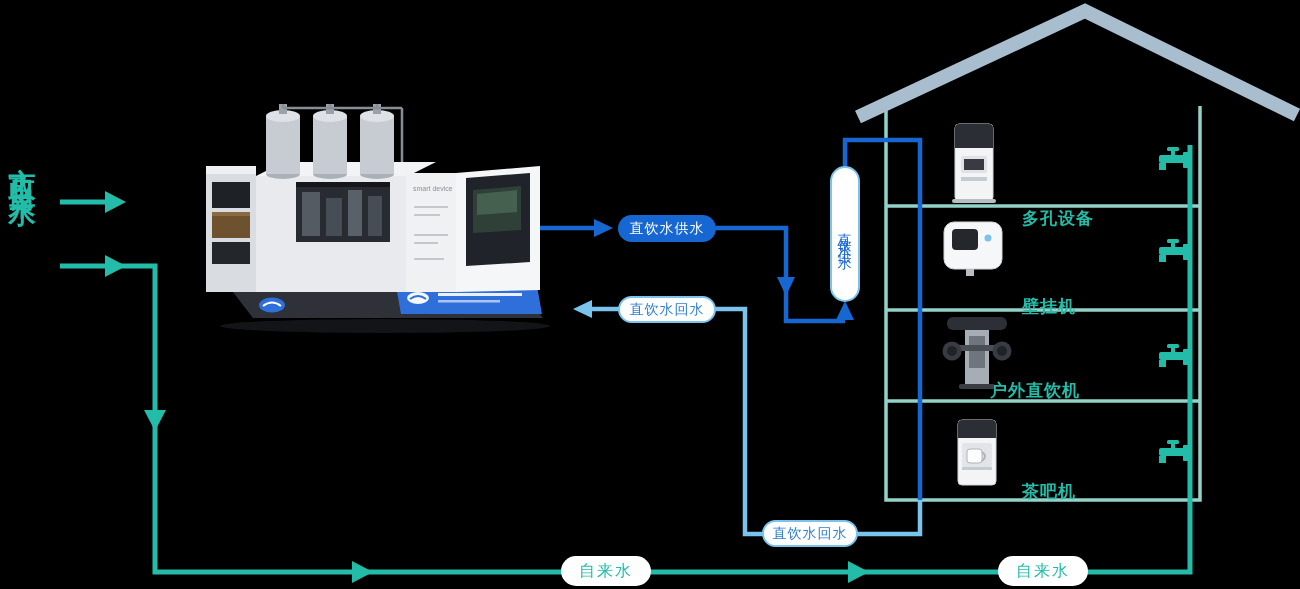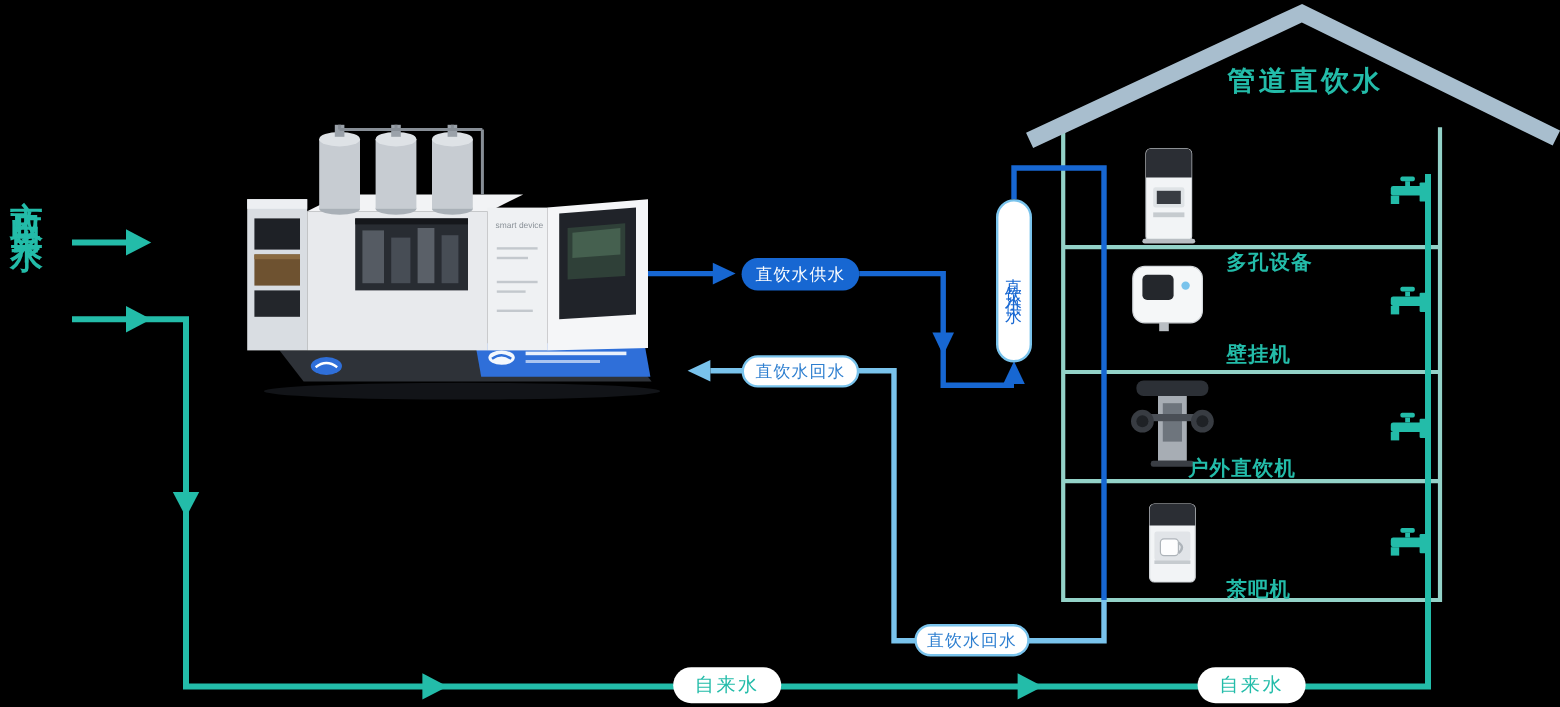--- a/index.html
+++ b/index.html
@@ -44,21 +44,21 @@
     letter-spacing:8px;line-height:1;
   }
   .plant-label{
     left:262px;top:396px;color:var(--teal);font-size:24px;font-weight:800;letter-spacing:2px;
   }
   .building-title{
     left:1023px;top:52px;color:var(--teal);font-size:23px;font-weight:800;letter-spacing:3px;
   }
   .floor-label{color:var(--teal);font-size:17px;font-weight:700;letter-spacing:1px;margin-top:43px;}
   .floor-label-1{left:1022px;top:164px;}
-  .floor-label-2{left:1022px;top:241px;text-align:right;}
+  .floor-label-2{left:1022px;top:252px;text-align:right;}
   .floor-label-3{left:990px;top:336px;}
   .floor-label-4{left:1022px;top:437px;font-family:Liberation Serif, serif;}
   .machine-panel-text{left:413px;top:185px;color:#8b9298;font-size:7px;}
 </style>
 </head>
 <body>
 
 <div class="stage">
 
   <svg class="wires" width="1300" height="589" viewBox="0 0 1300 589">
@@ -229,20 +229,19 @@
   <div class="pill pill-return-h">直饮水回水</div>
 
   <div class="pill pill-supply-v v-text">直饮水供水</div>
 
   <div class="pill pill-return-b">直饮水回水</div>
 
   <div class="pill pill-tap pill-tap1">自来水</div>
 
   <div class="pill pill-tap pill-tap2">自来水</div>
 
-  <div class="abs building-title">管道直饮水</div>
 
   <div class="abs floor-label floor-label-1">多孔设备</div>
   <div class="abs floor-label floor-label-2">壁挂机</div>
   <div class="abs floor-label floor-label-3">户外直饮机</div>
   <div class="abs floor-label floor-label-4">茶吧机</div>
 
 </div>
 
 </body></html>

